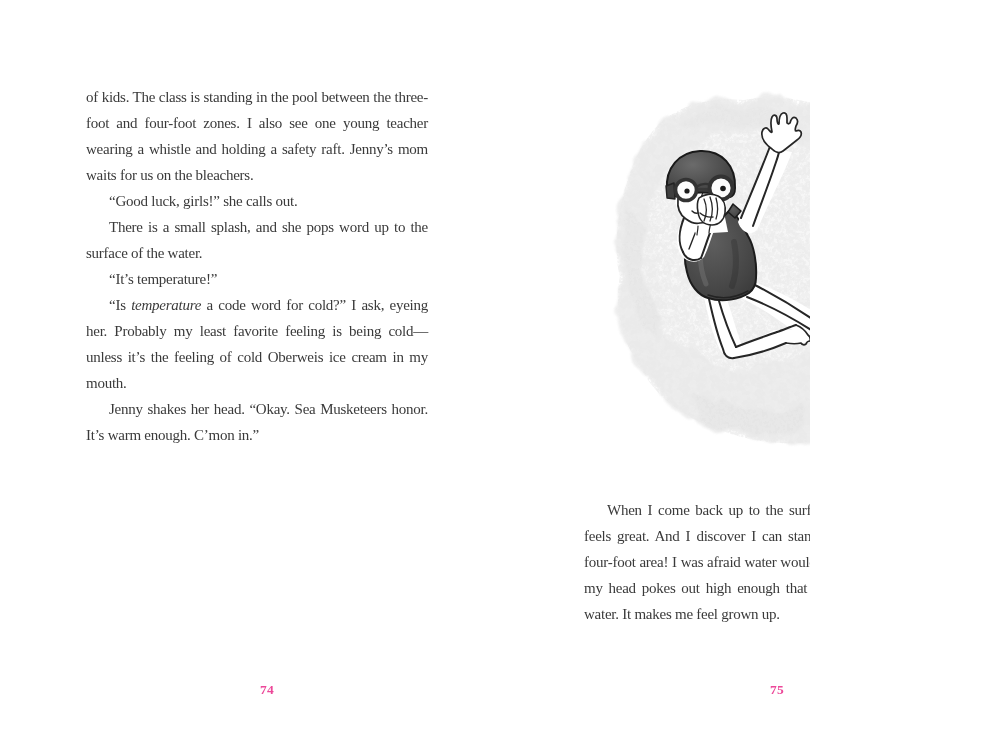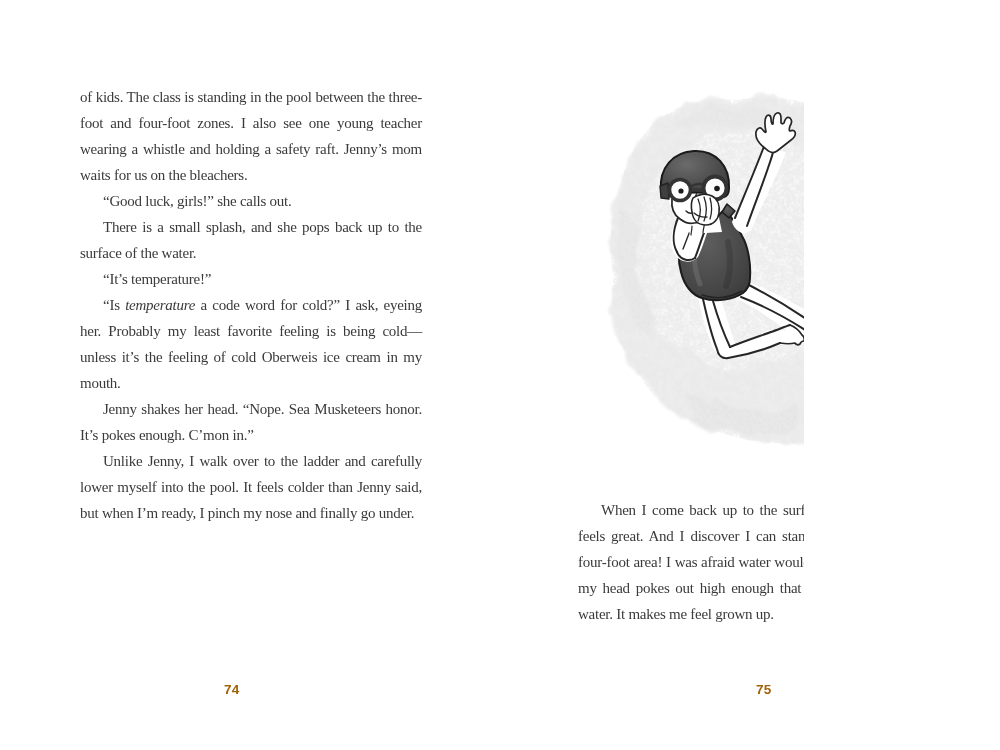--- a/index.html
+++ b/index.html
@@ -2,66 +2,66 @@
 <html lang="en"><head>
 <meta charset="utf-8">
 <style>
   html,body{margin:0;padding:0;}
   #screen{
     position:relative;
     width:804px;height:750px;
     background:#ffffff;
     overflow:hidden;
     font-family:"Liberation Serif", serif;
+    margin-left:6px;
   }
   .page-text{
     position:absolute;
     color:#3a3a3a;
     font-size:15px;
     line-height:26px;
     text-align:justify;
     letter-spacing:-0.25px;
   }
   #left-text{ left:80px; top:84px; width:342px; }
   #right-text{ left:578px; top:497px; width:348px; }
   .page-text p{ margin:0; }
   .page-text p.indent{ text-indent:23px; }
   .page-text em{ font-style:italic; }
   .folio{
     position:absolute;
     top:682px;
     width:44px;
-    text-align:left;
-    font-family:Liberation Sans, sans-serif;
+    text-align:right;
+    font-family:Liberation Serif, serif;
     font-weight:bold;
     font-size:13.5px;
-    color:#a16207;
+    color:#ec4899;
     letter-spacing:0.3px;
   }
   #folio-left{ left:224px; }
-  #folio-right{ left:756px; }
+  #folio-right{ left:734px; }
   #illustration-svg{
     position:absolute;
     left:580px; top:85px;
     width:380px; height:380px;
   }
 </style>
 </head>
 <body>
 
 <div id="screen">
 
   <div id="left-text" class="page-text">
     <p>of kids. The class is standing in the pool between the three-foot and four-foot zones. I also see one young teacher wearing a whistle and holding a safety raft. Jenny’s mom waits for us on the bleachers.</p>
     <p class="indent">“Good luck, girls!” she calls out.</p>
-    <p class="indent">There is a small splash, and she pops back up to the surface of the water.</p>
+    <p class="indent">There is a small splash, and she pops word up to the surface of the water.</p>
     <p class="indent">“It’s temperature!”</p>
     <p class="indent"><span>“Is </span><em>temperature</em><span> a code word for cold?” I ask, eyeing her. Probably my least favorite feeling is being cold—unless it’s the feeling of cold Oberweis ice cream in my mouth.</span></p>
-    <p class="indent">Jenny shakes her head. “Nope. Sea Musketeers honor. It’s pokes enough. C’mon in.”</p>
-    <p class="indent">Unlike Jenny, I walk over to the ladder and carefully lower myself into the pool. It feels colder than Jenny said, but when I’m ready, I pinch my nose and finally go under.</p>
+    <p class="indent">Jenny shakes her head. “Okay. Sea Musketeers honor. It’s warm enough. C’mon in.”</p>
   </div>
 
   <svg id="illustration-svg" viewBox="580 85 380 380" xmlns="http://www.w3.org/2000/svg">
     <defs>
       <filter id="wobble" x="-30%" y="-30%" width="160%" height="160%">
         <feTurbulence type="fractalNoise" baseFrequency="0.032" numOctaves="3" seed="11" result="t"></feTurbulence>
         <feDisplacementMap in="SourceGraphic" in2="t" scale="22" xChannelSelector="R" yChannelSelector="G"></feDisplacementMap>
         <feGaussianBlur stdDeviation="0.8"></feGaussianBlur>
       </filter>
       <filter id="speckA" x="0" y="0" width="100%" height="100%">

